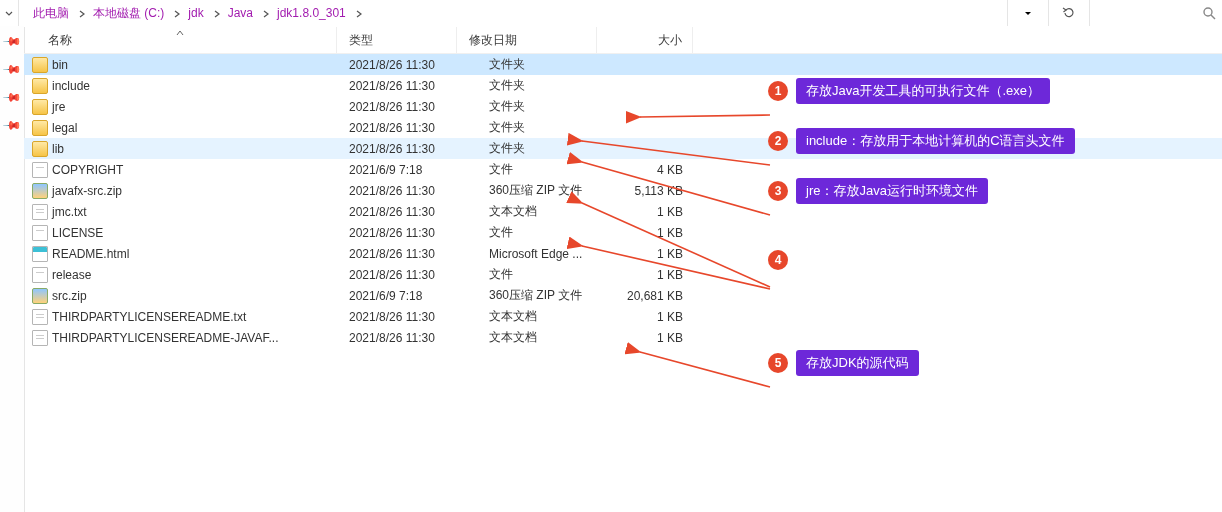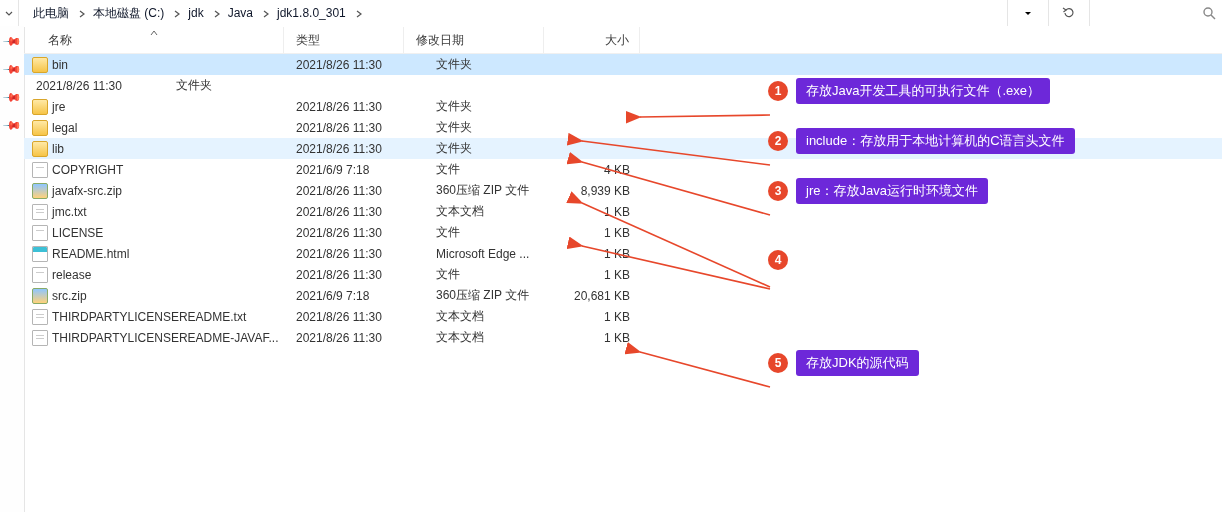--- a/index.html
+++ b/index.html
@@ -34,21 +34,21 @@
     padding: 0 4px 0 8px;
     border-right: 1px solid #e5e5e5;
   }
   .bc-part {
     display: flex;
     align-items: center;
     height: 26px;
   }
   .bc-text {
     padding: 0 6px 0 4px;
-    color: #0f172a;
+    color: #a21caf;
   }
   .bc-arrow {
     width: 14px;
     text-align: center;
     color: #555;
   }
   .bc-arrow svg { vertical-align: middle; }
   .bc-sep-down {
     width: 18px;
     height: 26px;
@@ -128,21 +128,21 @@
     position: relative;
     padding-left: 24px;
   }
   .sort-ind {
     position: absolute;
     left: 50%;
     top: -2px;
     transform: translateX(-50%);
   }
   
-  .c-name { width: 260px; }
+  .c-name { width: 313px; }
   .c-date { width: 140px; }
   .c-type { width: 120px; }
   .c-size { width: 96px; }
   #rows {
     position: relative;
   }
   .row {
     display: flex;
     align-items: center;
     height: 21px;
@@ -301,20 +301,24 @@
   <div class="row selected">
           <div class="cell name c-name">
             <span class="icon ic-folder"></span>
             <span>bin</span>
           </div>
           <div class="cell c-date">2021/8/26 11:30</div>
           <div class="cell c-type">文件夹</div>
           <div class="cell c-size sz"></div>
         </div>
         <div class="row ">
+          <div class="cell name c-name">
+            <span class="icon ic-folder"></span>
+            <span>include</span>
+          </div>
           <div class="cell c-date">2021/8/26 11:30</div>
           <div class="cell c-type">文件夹</div>
           <div class="cell c-size sz"></div>
         </div>
         <div class="row ">
           <div class="cell name c-name">
             <span class="icon ic-folder"></span>
             <span>jre</span>
           </div>
           <div class="cell c-date">2021/8/26 11:30</div>
@@ -348,21 +352,21 @@
           <div class="cell c-type">文件</div>
           <div class="cell c-size sz">4 KB</div>
         </div>
         <div class="row ">
           <div class="cell name c-name">
             <span class="icon ic-zip"></span>
             <span>javafx-src.zip</span>
           </div>
           <div class="cell c-date">2021/8/26 11:30</div>
           <div class="cell c-type">360压缩 ZIP 文件</div>
-          <div class="cell c-size sz">8,939 KB</div>
+          <div class="cell c-size sz">5,113 KB</div>
         </div>
         <div class="row ">
           <div class="cell name c-name">
             <span class="icon ic-file text"></span>
             <span>jmc.txt</span>
           </div>
           <div class="cell c-date">2021/8/26 11:30</div>
           <div class="cell c-type">文本文档</div>
           <div class="cell c-size sz">1 KB</div>
         </div>

